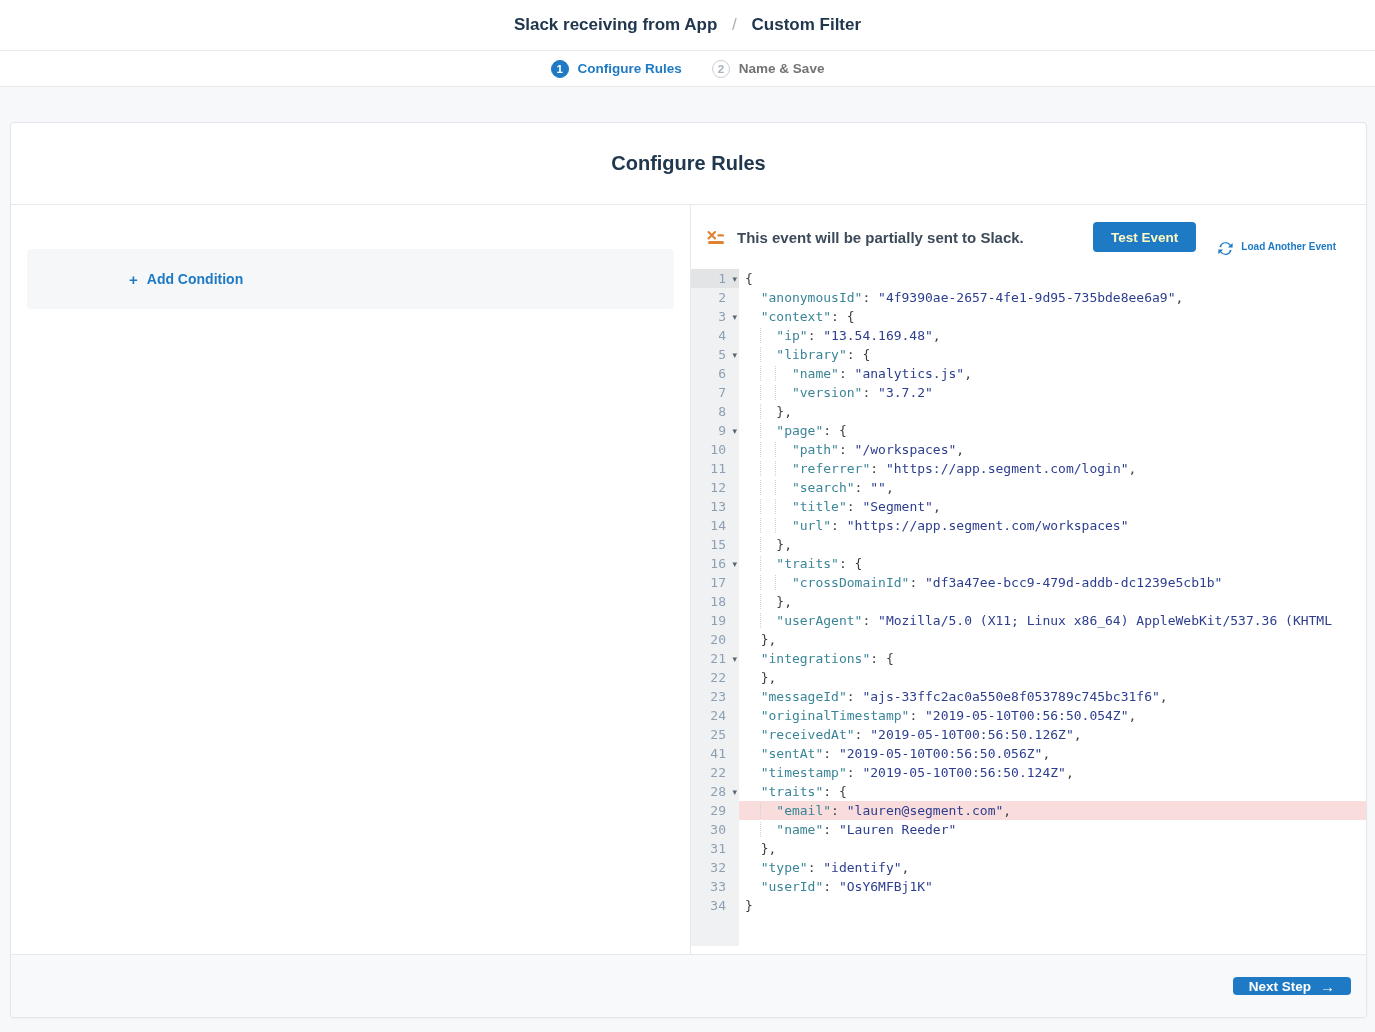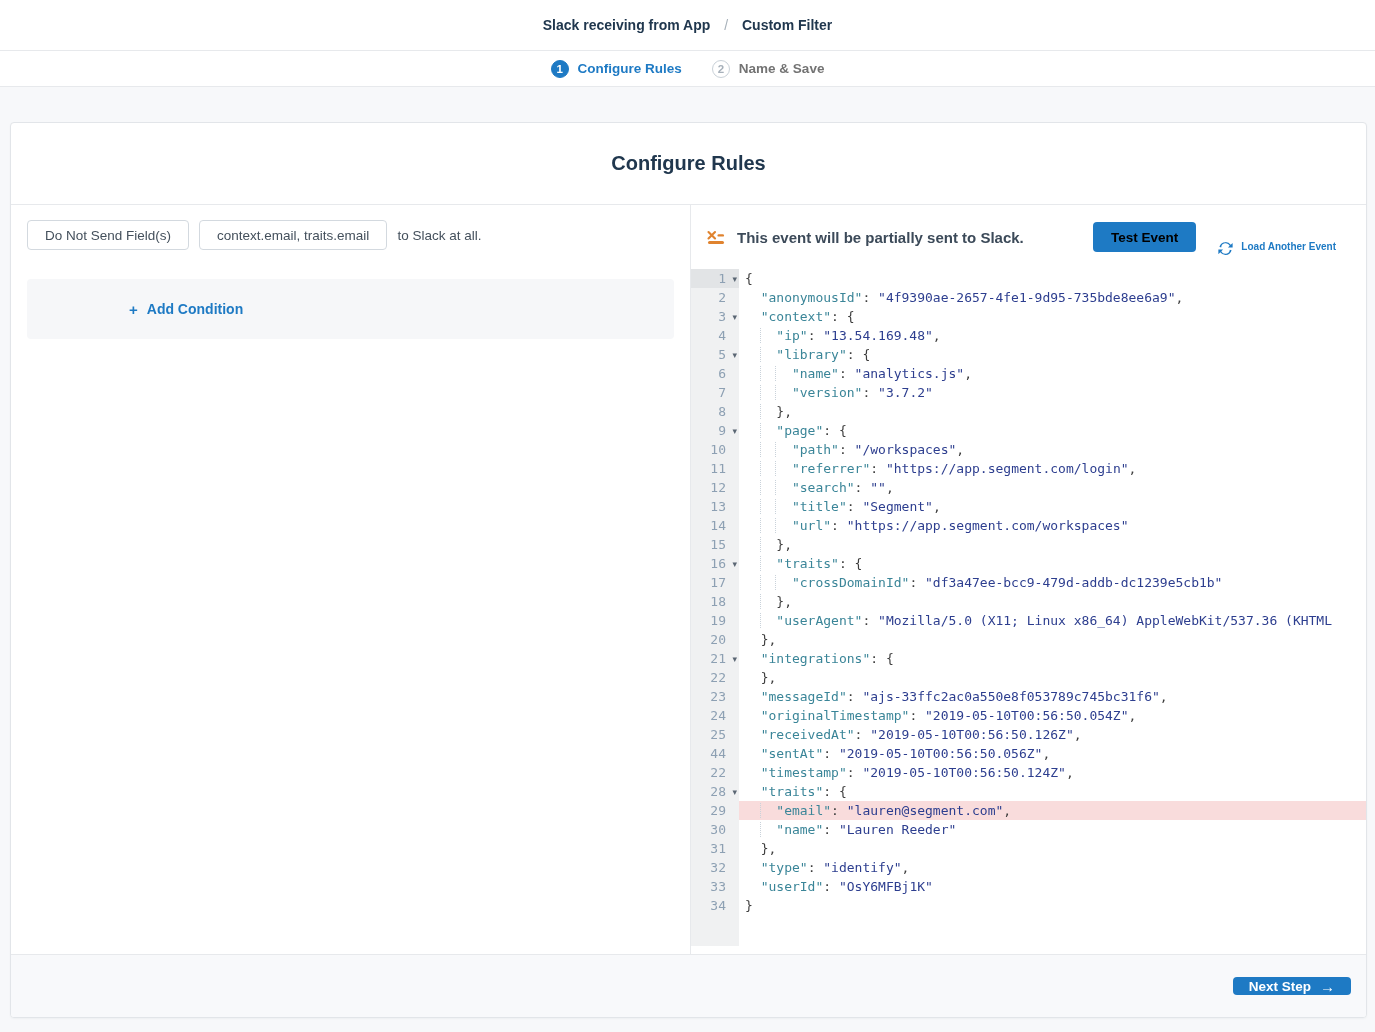--- a/index.html
+++ b/index.html
@@ -9,21 +9,21 @@
     background: #f7f8fa;
     font-family: "Liberation Sans", sans-serif;
     color: #44505c;
     overflow: hidden;
   }
   
   .topbar {
     height: 51px; background:#fff; border-bottom:1px solid var(--border);
     display:flex; align-items:center; justify-content:center;
   }
-  .crumbs { font-size:14px; font-weight:600; color:var(--heading); }
+  .crumbs { font-size:17px; font-weight:600; color:var(--heading); }
   .crumbs .sep { color:#a7b1ba; font-weight:400; margin:0 10px; }
   
   .stepbar {
     height: 36px; background:#fff; border-bottom:1px solid var(--border);
     display:flex; align-items:center; justify-content:center; gap:30px;
   }
   .step { display:flex; align-items:center; gap:9px; }
   .step-circle {
     width:18px; height:18px; border-radius:50%；;
     border-radius:50%; display:flex; align-items:center; justify-content:center;
@@ -68,21 +68,21 @@
   }
   .plus-glyph { font-size:15px; font-weight:600; }
   
   .right-panel { flex:1; min-width:0; display:flex; flex-direction:column; background:#fff; }
   .preview-header {
     height:64px; display:flex; align-items:center; padding:0 30px 0 16px; gap:12px;
   }
   .status-text { font-size:15px; font-weight:700; color:var(--status); white-space:nowrap; }
   .header-actions { margin-left:auto; display:flex; align-items:center; gap:22px; }
   .primary-btn {
-    height:30px; padding:0 18px; background:var(--accent); color:#000000;
+    height:30px; padding:0 18px; background:var(--accent); color:#fef9c3;
     border:none; border-radius:4px; font-family:"Liberation Sans", sans-serif;
     font-size:13.5px; font-weight:600; cursor:pointer; display:flex; align-items:center;
   }
   .load-link {
     display:flex; align-items:flex-start; gap:8px; color:var(--accent);
     font-size:10px; font-weight:600; cursor:pointer; white-space:nowrap;margin-top:23px;
   }
   
   .editor {
     height:677px; display:flex; overflow:hidden;
@@ -138,25 +138,20 @@
 </div>
 
 <div class="card">
   <div class="card-header">
     <div class="card-title">Configure Rules</div>
   </div>
 
   <div class="main-row">
 
     <div class="left-panel">
-      <div class="condition-row">
-        <button class="chip-btn">Do Not Send Field(s)</button>
-        <button class="chip-btn">context.email, traits.email</button>
-        <span class="suffix-text">to Slack at all.</span>
-      </div>
       <div class="add-box">
         <span class="add-link">
           <span class="plus-glyph">+</span>
           <span>Add Condition</span>
         </span>
       </div>
     </div>
 
     <div class="right-panel">
       <div class="preview-header">
@@ -202,21 +197,21 @@
             <div class="gutter-line"><span>16</span><span class="fold">▾</span></div>
             <div class="gutter-line"><span>17</span></div>
             <div class="gutter-line"><span>18</span></div>
             <div class="gutter-line"><span>19</span></div>
             <div class="gutter-line"><span>20</span></div>
             <div class="gutter-line"><span>21</span><span class="fold">▾</span></div>
             <div class="gutter-line"><span>22</span></div>
             <div class="gutter-line"><span>23</span></div>
             <div class="gutter-line"><span>24</span></div>
             <div class="gutter-line"><span>25</span></div>
-            <div class="gutter-line"><span>44</span></div>
+            <div class="gutter-line"><span>41</span></div>
             <div class="gutter-line"><span>22</span></div>
             <div class="gutter-line"><span>28</span><span class="fold">▾</span></div>
             <div class="gutter-line"><span>29</span></div>
             <div class="gutter-line"><span>30</span></div>
             <div class="gutter-line"><span>31</span></div>
             <div class="gutter-line"><span>32</span></div>
             <div class="gutter-line"><span>33</span></div>
             <div class="gutter-line"><span>34</span></div>
           </div>
         <div class="code">

